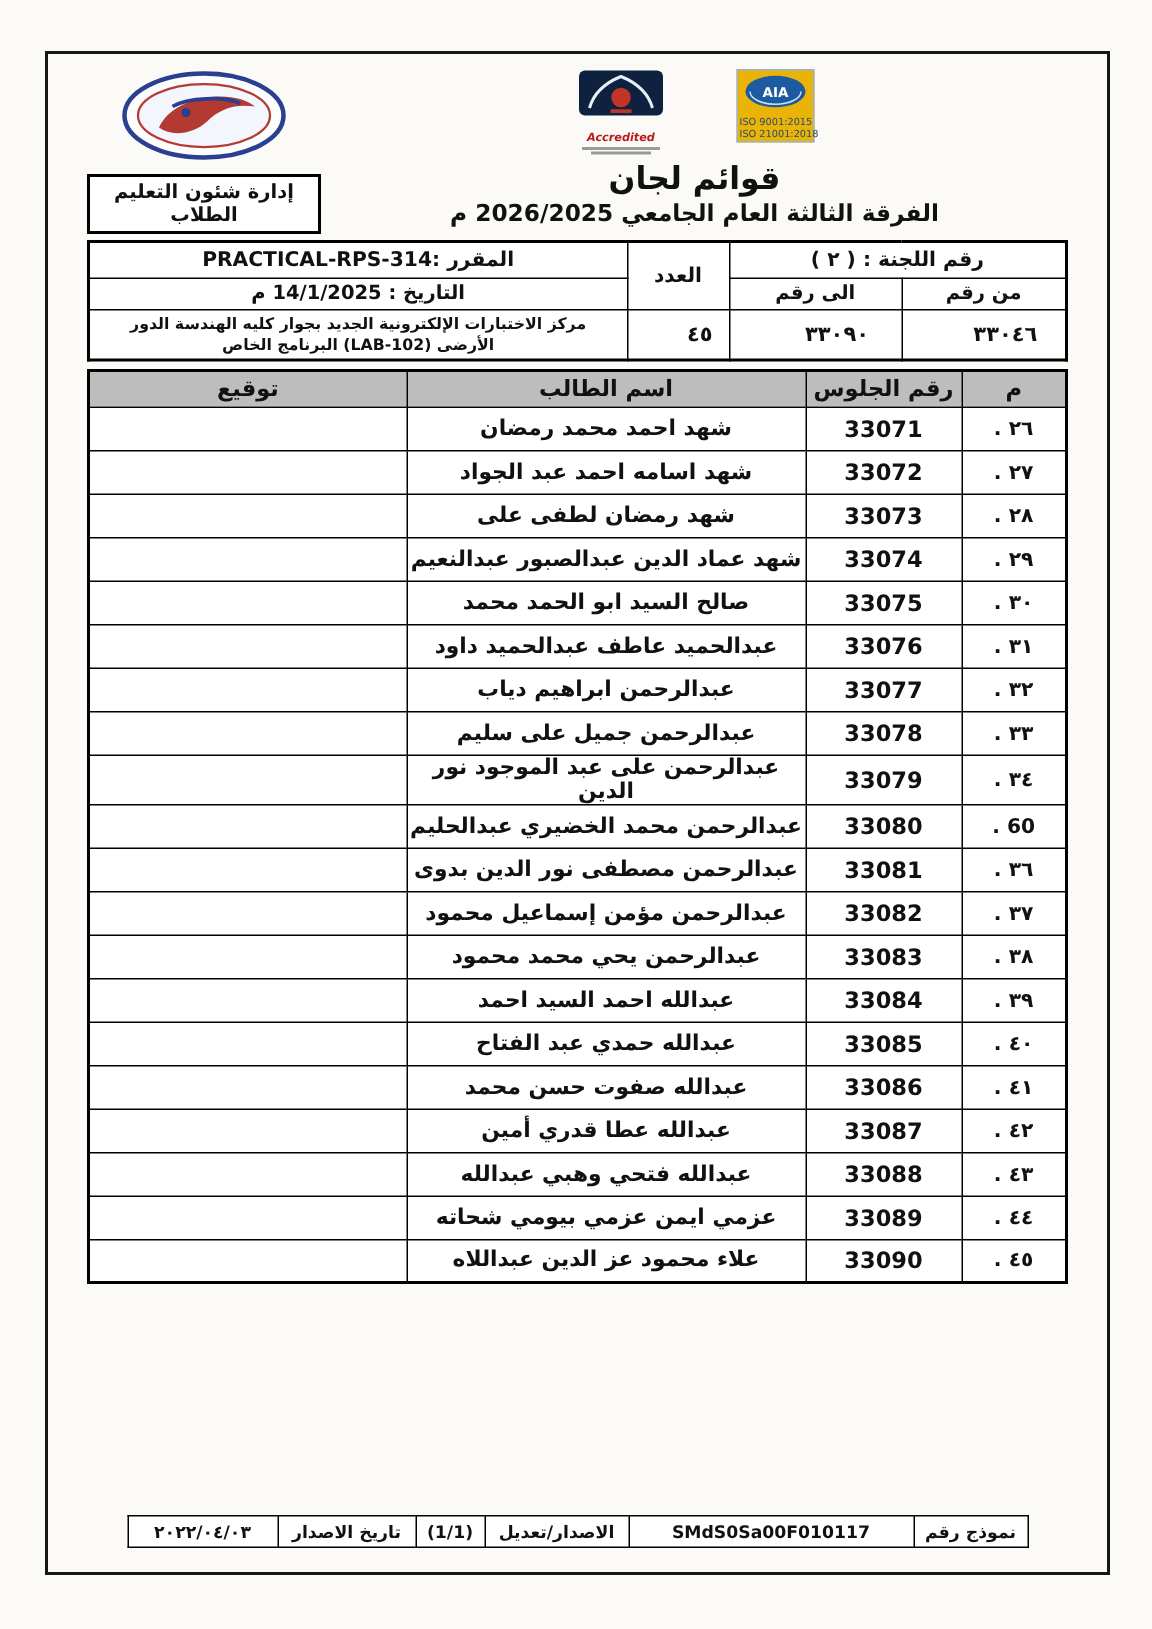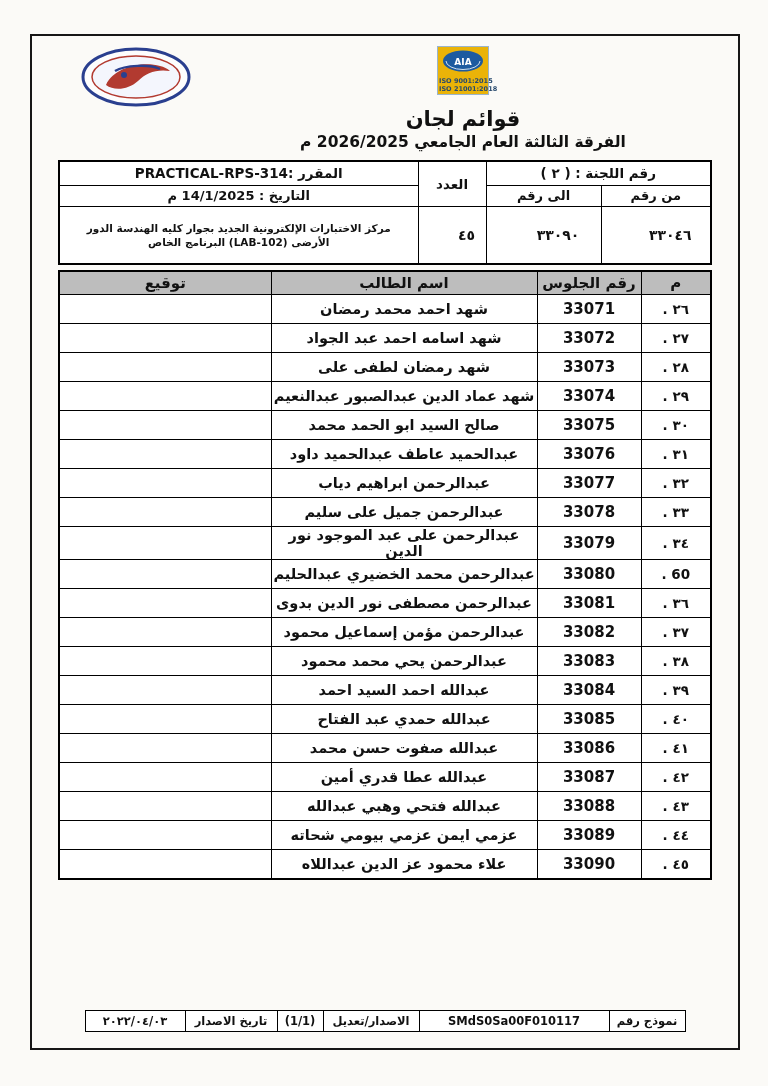--- a/index.html
+++ b/index.html
@@ -26,41 +26,41 @@
   .uni-name { font-size:13px; font-weight:700; margin-top:1px; }
   .uni-faculty { font-size:12.5px; font-weight:700; }
   .title-block { flex:1; text-align:center; }
   .accred-row { direction:ltr; display:flex; justify-content:center; align-items:flex-start; gap:46px; height:58px; }
   .pcc-box { width:62px; text-align:center; }
   .accredited-label { color:#b71c1c; font-weight:700; font-size:7.5px; font-style:italic; line-height:1.1; }
   .micro-line { height:2px; background:#9a9a9a; margin:1.5px auto 0 auto; }
   .micro-line.w1 { width:52px; }
   .micro-line.w2 { width:40px; }
   .aia-box { width:52px; border:1.5px solid #9ab4cc; background:#eab308; padding:2px 1px 1px 1px; text-align:center; }
-  .iso-line { font-size:6.5px; font-weight:700; color:#27496d; line-height:1.25; white-space:nowrap; direction:ltr; }
+  .iso-line { font-size:6.5px; font-weight:400; color:#27496d; line-height:1.25; white-space:nowrap; direction:ltr; }
   .doc-title { font-size:21px; font-weight:700; margin-top:3px; }
   .doc-subtitle { font-size:15.5px; font-weight:700; margin-top:2px; }
   .admin-block { width:156px; text-align:center; flex:none; }
   .admin-box {
     border:2px solid #000; font-size:13px; font-weight:700;
     padding:3px 2px; margin-top:4px; background:#fff;
   }
 
   
   table { border-collapse:collapse; }
   .info-table { width:100%; margin-top:4px; }
   .info-table td {
     border:1.5px solid #000; text-align:center; vertical-align:middle;
     font-weight:700; background:#fff; padding:1px 3px;
   }
   .info-table { border:2px solid #000; }
   .row-a td { height:24px; font-size:13.5px; }
   .row-b td { height:21px; font-size:13px; }
   .row-c td { height:34px; font-size:14px;padding-left:32px; }
-  td.loc-cell { font-size:10.5px; line-height:1.35; padding:14px 6px; }
+  td.loc-cell { font-size:10.5px; line-height:1.35; padding:2px 6px; }
 
   
   .main-table { width:100%; margin-top:5px; border:2px solid #000; }
   .main-table th {
     background:#bdbdbd; border:1.5px solid #000;
     height:24px; font-size:15px; font-weight:700;
   }
   .main-table td { border:1.5px solid #000; height:29px; text-align:center; background:#fff; }
   .col-index { width:70px; }
   .col-seat  { width:104px; }
@@ -89,20 +89,31 @@
 <body>
 
 <div class="page">
   <div class="frame">
 
     <header class="doc-header">
 
 
       <div class="title-block">
         <div class="accred-row">
+          <div class="pcc-box">
+            <svg width="58" height="38" viewBox="0 0 58 38" aria-hidden="true">
+              <rect x="1" y="1" width="56" height="30" rx="4" fill="#0e2240"></rect>
+              <path d="M8 26 C12 12 24 7 29 5 C34 7 46 12 50 26" fill="none" stroke="#e8eef5" stroke-width="2"></path>
+              <circle cx="29" cy="19" r="6.5" fill="#c13529"></circle>
+              <path d="M22 28 h14" stroke="#c13529" stroke-width="2.5"></path>
+            </svg>
+            <div class="accredited-label">Accredited</div>
+            <div class="micro-line w1"></div>
+            <div class="micro-line w2"></div>
+          </div>
           <div class="aia-box">
             <svg width="46" height="24" viewBox="0 0 46 24" aria-hidden="true">
               <ellipse cx="23" cy="12" rx="20" ry="10.5" fill="#1d5ba0"></ellipse>
               <path d="M6 12 a17 8.5 0 0 0 34 0" fill="none" stroke="#cfe0ef" stroke-width="1"></path>
               <text x="23" y="15.5" text-anchor="middle" font-size="9" font-weight="bold" fill="#ffffff">AIA</text>
             </svg>
             <div class="iso-line">ISO 9001:2015</div>
             <div class="iso-line">ISO 21001:2018</div>
           </div>
         </div>
@@ -111,20 +122,21 @@
       </div>
 
       <div class="admin-block">
         <svg width="112" height="62" viewBox="0 0 112 62" aria-hidden="true">
           <ellipse cx="56" cy="31" rx="53" ry="28" fill="#fdfdfd" stroke="#2a3f8f" stroke-width="3"></ellipse>
           <ellipse cx="56" cy="31" rx="44" ry="21" fill="#f4f6fd" stroke="#b23a30" stroke-width="1.5"></ellipse>
           <path d="M26 39 C36 17 76 13 90 25 C76 23 66 27 58 35 C48 44 34 45 26 39 Z" fill="#b23a30"></path>
           <path d="M35 25 C45 19 70 18 80 23" stroke="#2a3f8f" stroke-width="2.5" fill="none"></path>
           <circle cx="44" cy="29" r="3" fill="#2a3f8f"></circle>
         </svg>
+        <div class="admin-box">إدارة شئون التعليم الطلاب</div>
       </div>
     </header>
 
     <table class="info-table">
       <colgroup>
         <col style="width:110px">
           <col style="width:115px">
           <col style="width:68px">
           <col>
       </colgroup>

